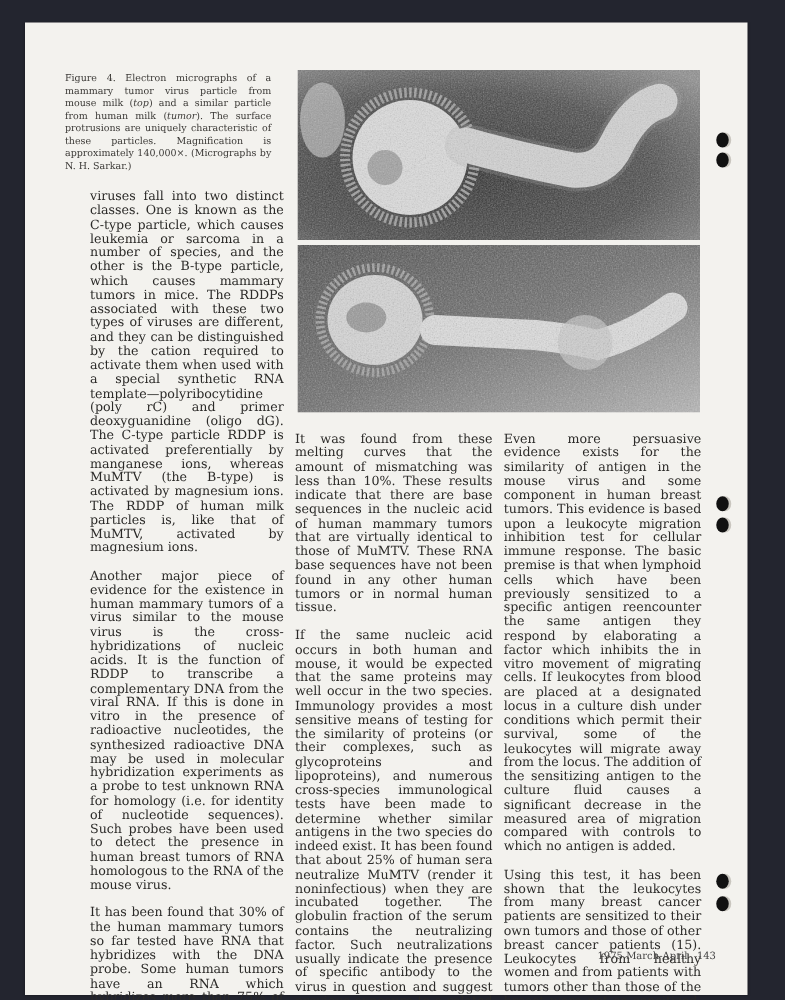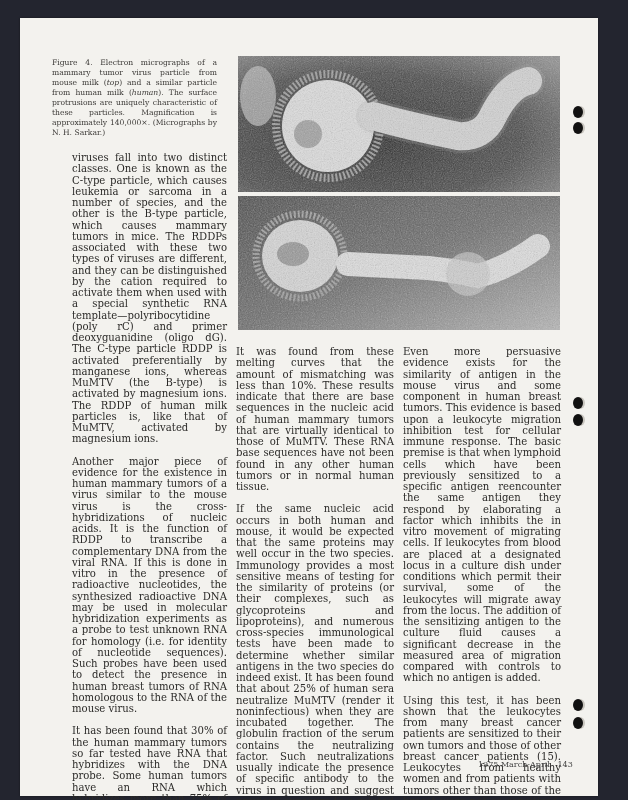--- a/index.html
+++ b/index.html
@@ -66,21 +66,21 @@
 
 <div class="page">
   <span class="binder-hole" style="left:553px; top:88px;"></span>
   <span class="binder-hole" style="left:553px; top:104px;"></span>
   <span class="binder-hole" style="left:553px; top:379px;"></span>
   <span class="binder-hole" style="left:553px; top:396px;"></span>
   <span class="binder-hole" style="left:553px; top:681px;"></span>
   <span class="binder-hole" style="left:553px; top:699px;"></span>
 </div>
 
-<div class="caption"><span>Figure 4. Electron micrographs of a mammary tumor virus particle from mouse milk (</span><i>top</i><span>) and a similar particle from human milk (</span><i>human</i><span>). The surface protrusions are uniquely characteristic of these particles. Magnification is approximately 140,000×. (Micrographs by N. H. Sarkar.)</span></div>
+<div class="caption"><span>Figure 4. Electron micrographs of a mammary tumor virus particle from mouse milk (</span><i>top</i><span>) and a similar particle from human milk (</span><i>tumor</i><span>). The surface protrusions are uniquely characteristic of these particles. Magnification is approximately 140,000×. (Micrographs by N. H. Sarkar.)</span></div>
 
 <svg class="micrograph mg-top" viewBox="0 0 322 136" preserveAspectRatio="none">
   <defs>
     <filter id="grain1" x="0" y="0" width="100%" height="100%">
       <feTurbulence type="fractalNoise" baseFrequency="0.9" numOctaves="2" seed="3"></feTurbulence>
       <feColorMatrix type="saturate" values="0"></feColorMatrix>
       <feComponentTransfer>
           <feFuncA type="table" tableValues="0 0.45"></feFuncA>
         </feComponentTransfer>
       <feComposite in2="SourceGraphic" operator="in"></feComposite>

